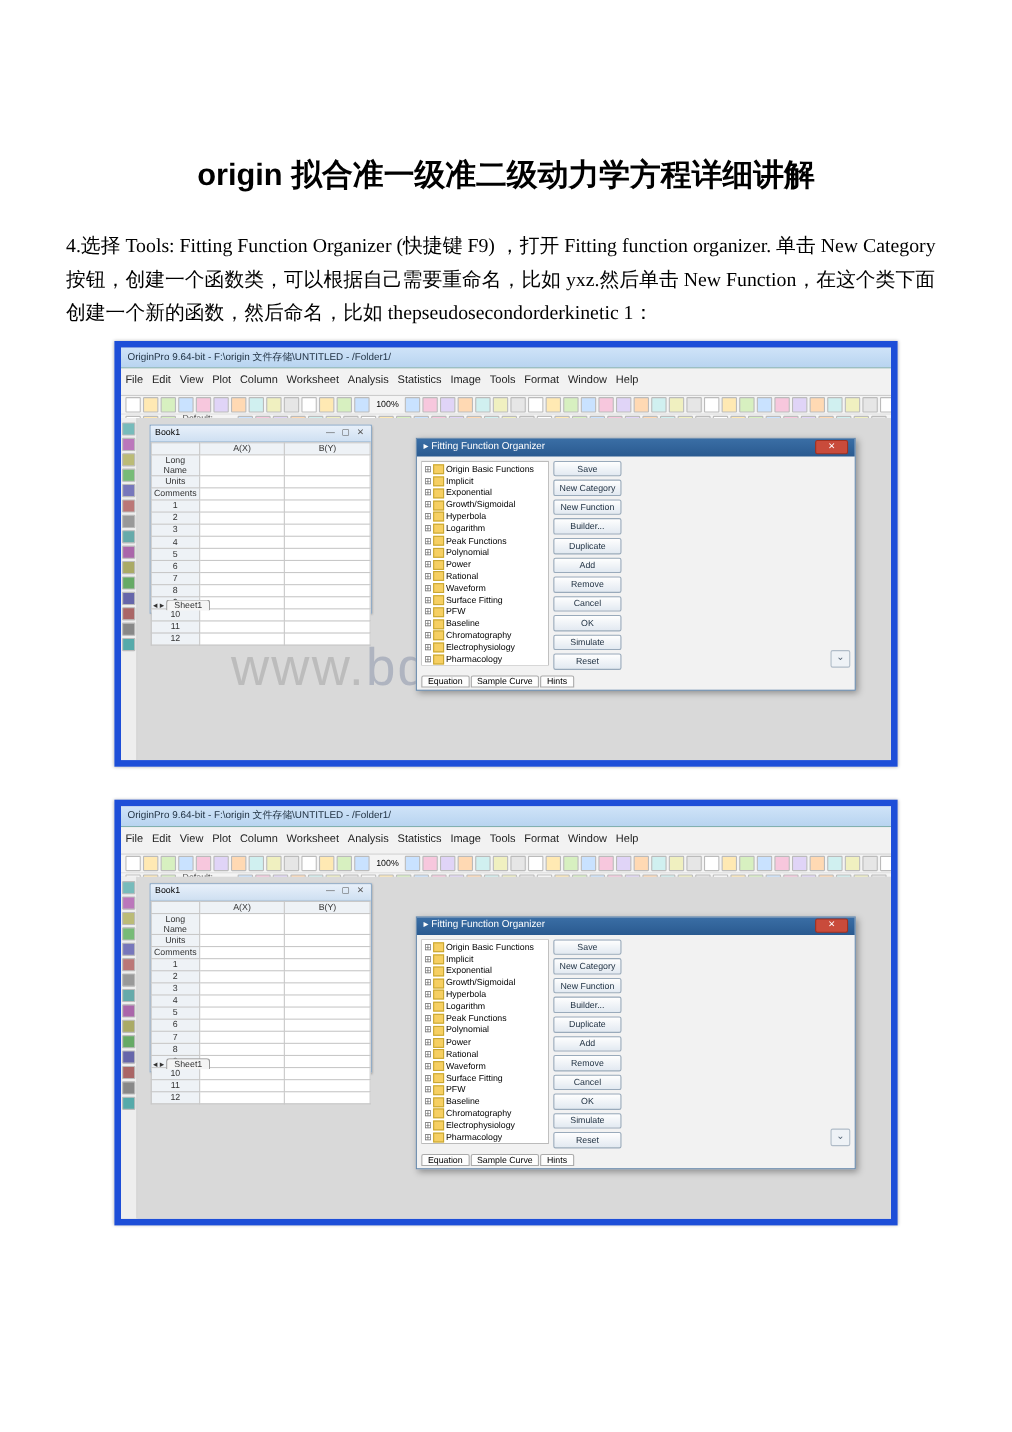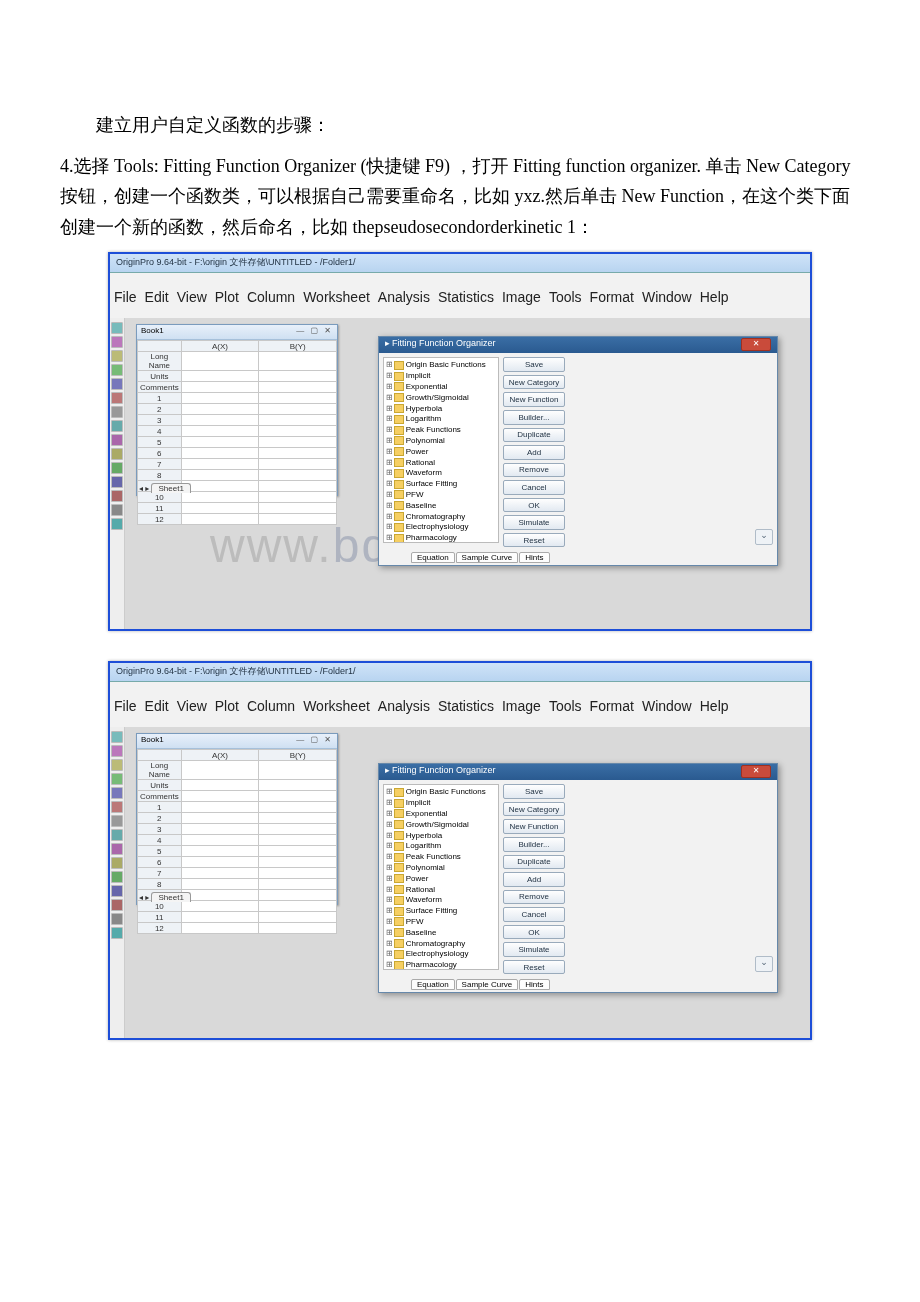--- a/index.html
+++ b/index.html
@@ -23,42 +23,42 @@
     font-size: 18px;
     line-height: 1.7;
     margin: 10px 0;
     text-indent: 2em;
   }
   p.noindent { text-indent: 0; }
   .screenshot {
     width: 700px;
     height: 375px;
     margin: 10px auto 30px auto;
-    border: 2px solid #1d4ed8;
+    border: 6px solid #1d4ed8;
     background: #e8e8e8;
     position: relative;
     font-family: Tahoma, Arial, sans-serif;
     font-size: 9px;
     overflow: hidden;
     box-shadow: 0 0 3px rgba(0,0,0,0.3);
   }
   .titlebar {
     height: 14px;
     background: linear-gradient(#cfe3f8,#b8d4f0);
     border-bottom: 1px solid #7aa;
     padding: 2px 6px;
     font-size: 9px;
     color: #234;
   }
   .menubar {
     height: 14px;
     background: #f2f2f2;
     border-bottom: 1px solid #ccc;
-    padding: 16px 4px;
-    font-size: 14px;
+    padding: 5px 4px;
+    font-size: 10px;
     color: #222;
     white-space: nowrap;
   }
   .menubar span { margin-right: 8px; }
   .toolbar1, .toolbar2 {
     height: 16px;
     background: #f4f4f4;
     border-bottom: 1px solid #ddd;
     display: flex;
     align-items: center;
@@ -226,21 +226,20 @@
     background: linear-gradient(#fefefe,#e2e9f1);
     border-radius: 2px;
     color: #234;
     padding: 0;
     text-align: center;
   }
   .dlg-footer {
     position: absolute;
     left: 4px; bottom: 2px;
     font-size: 8px;
-    margin-left: 28px;
   }
   .dlg-footer .ftab {
     display: inline-block;
     border: 1px solid #aaa;
     background: #fdfdfd;
     padding: 0 5px;
     border-radius: 2px 2px 0 0;
     margin-right: 1px;
   }
   .dlg-corner {
@@ -252,21 +251,21 @@
     border-radius: 2px;
     font-size: 9px;
     text-align: center;
     color: #567;
   }
 </style>
 </head>
 <body>
 
 <div class="page">
-  <p>建立用户自定义函数的步骤：</p>
+  <h1>origin 拟合准一级准二级动力学方程详细讲解</h1>
   <p class="noindent">4.选择 Tools: Fitting Function Organizer (快捷键 F9) ，打开 Fitting function organizer. 单击 New Category 按钮，创建一个函数类，可以根据自己需要重命名，比如 yxz.然后单击 New Function，在这个类下面创建一个新的函数，然后命名，比如 thepseudosecondorderkinetic 1：</p>
 
   <div class="screenshot">
     <div class="titlebar">OriginPro 9.64-bit - F:\origin 文件存储\UNTITLED - /Folder1/</div>
     <div class="menubar" id="menubar1"><span>File</span><span>Edit</span><span>View</span><span>Plot</span><span>Column</span><span>Worksheet</span><span>Analysis</span><span>Statistics</span><span>Image</span><span>Tools</span><span>Format</span><span>Window</span><span>Help</span></div>
     <div class="toolbar1" id="tbr1a">
         <div class="tb-icon" style="background: rgb(255, 255, 255);"></div>
         <div class="tb-icon" style="background: rgb(255, 233, 179);"></div>
         <div class="tb-icon" style="background: rgb(215, 240, 192);"></div>
         <div class="tb-icon" style="background: rgb(201, 226, 255);"></div>

